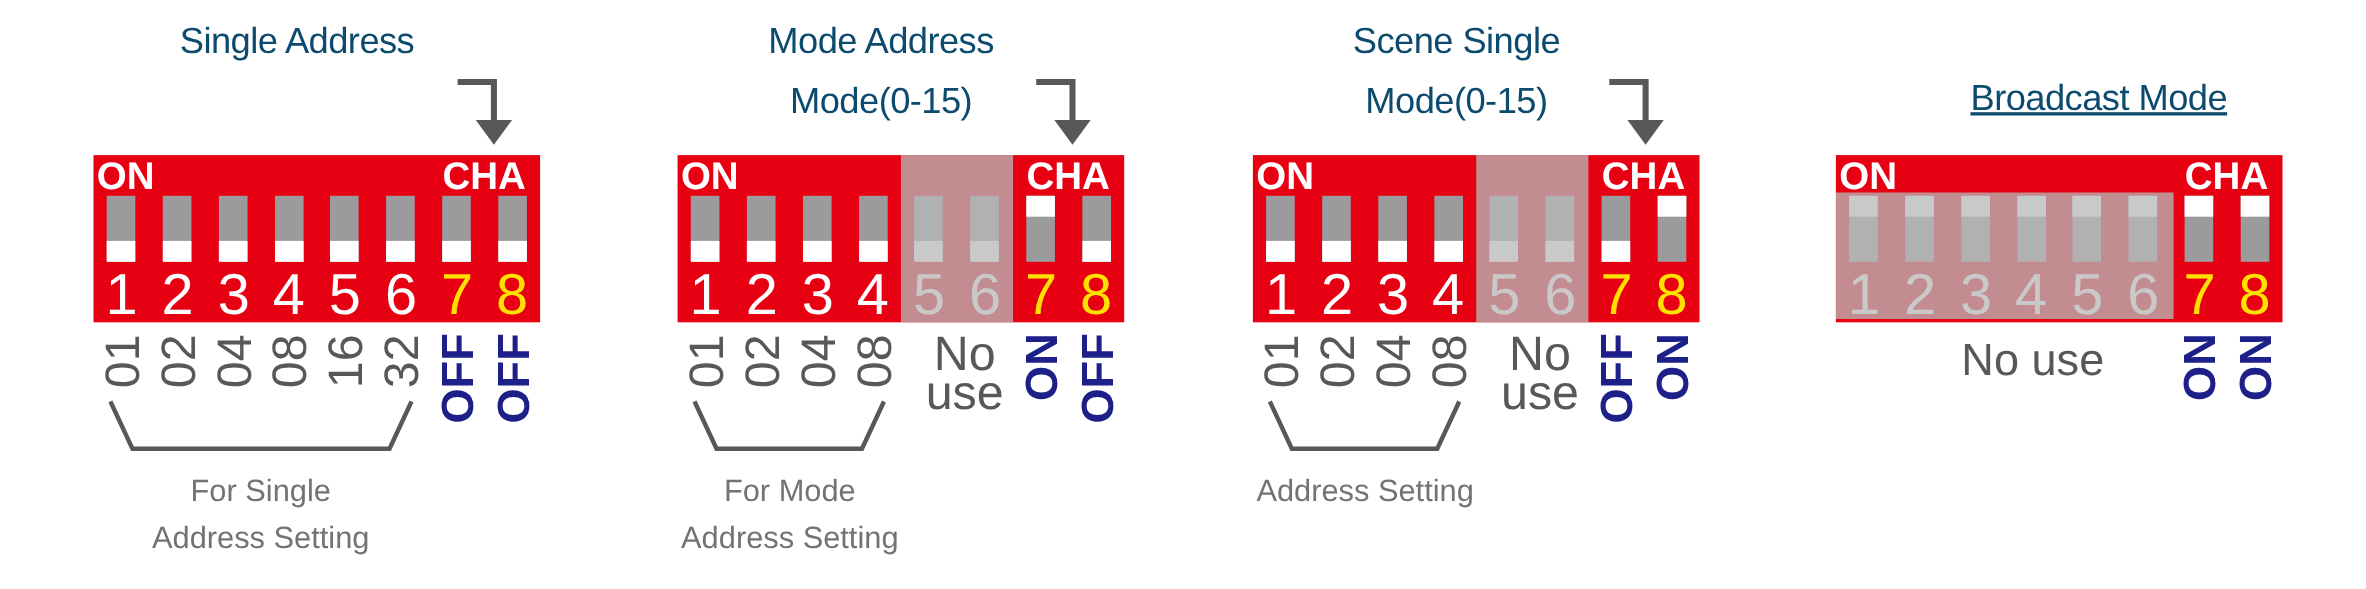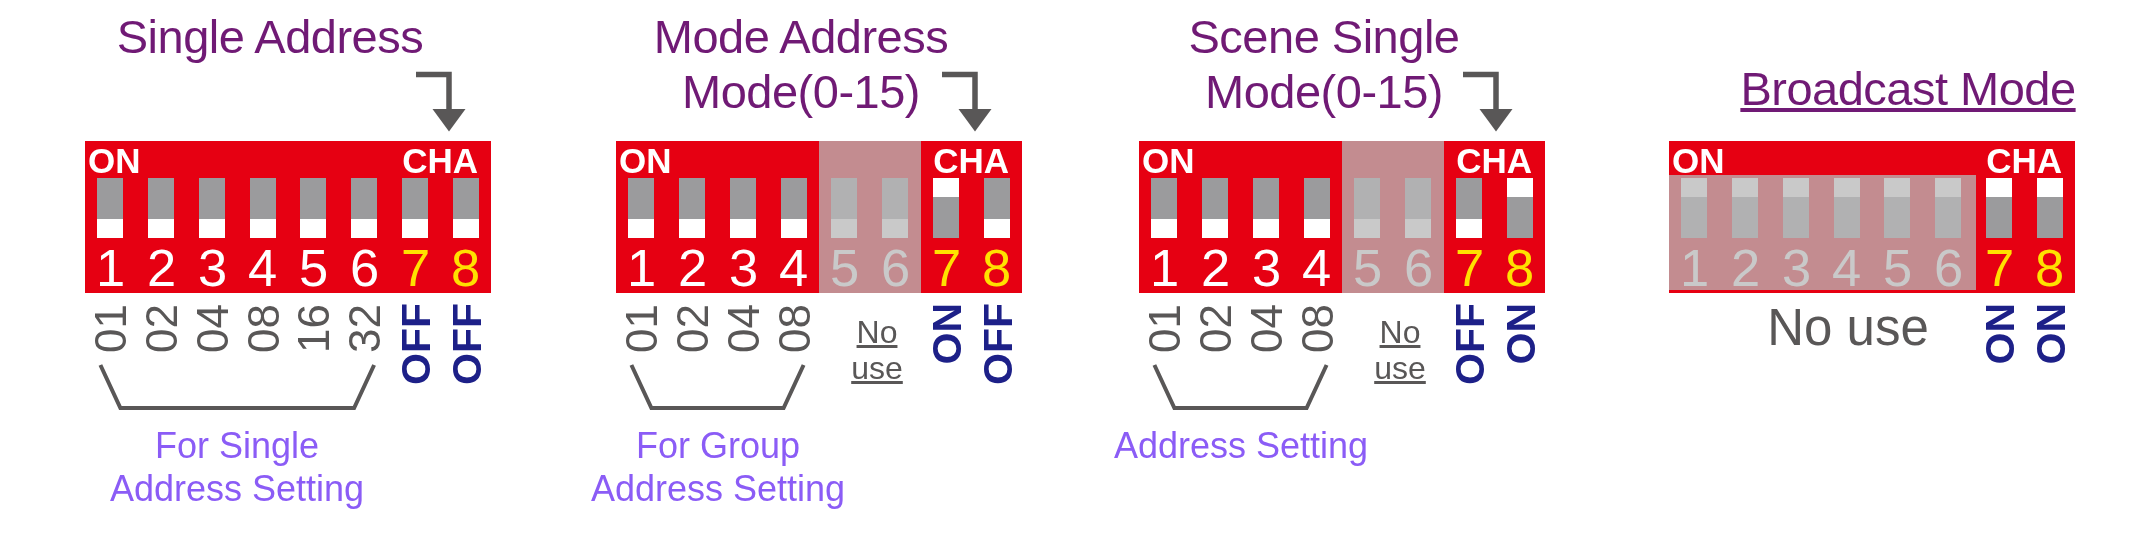--- a/index.html
+++ b/index.html
@@ -5,21 +5,21 @@
   html,body{margin:0;padding:0;background:#ffffff;}
   body{width:2151px;height:535px;position:relative;overflow:hidden;
        font-family:"Liberation Sans","DejaVu Sans",sans-serif;}
   .panel{position:absolute;top:0;width:406px;height:535px;}
   .panel-1{left:85px;}
   .panel-2{left:616px;}
   .panel-3{left:1139px;}
   .panel-4{left:1669px;}
 
   .title{position:absolute;left:-18px;top:9px;width:406px;text-align:center;
-         font-size:47px;line-height:55px;letter-spacing:-0.5px;color:#701a75;white-space:nowrap;}
+         font-size:33px;line-height:55px;letter-spacing:-0.5px;color:#0c4a6e;white-space:nowrap;}
   .panel-4 .title{left:36px;top:61px;text-decoration:underline;}
 
   .deco{position:absolute;left:0;top:0;pointer-events:none;}
 
   .block{position:absolute;left:0;top:141px;width:406px;height:152px;background:#e60012;}
   .corner-label{position:absolute;top:2px;font-weight:bold;font-size:35px;line-height:36px;color:#ffffff;}
   .on-label{left:3px;}
   .cha-label{right:13px;}
 
   .slot{position:absolute;top:37px;width:26px;height:60px;background:#9b9b9d;}
@@ -33,24 +33,24 @@
        font-size:52.5px;line-height:52.5px;color:#ffffff;}
   .n0{left:0px;} .n1{left:51px;} .n2{left:102px;} .n3{left:152px;}
   .n4{left:203px;} .n5{left:254px;} .n6{left:305px;} .n7{left:355px;}
   .num.yellow{color:#ffe100;}
 
   .overlay{position:absolute;background:rgba(184,184,184,0.76);}
   .overlay.cols56{left:203px;top:0;width:102px;height:152px;}
   .overlay.cols16{left:0;top:34px;width:307px;height:115px;}
 
   .nouse{position:absolute;color:#595757;text-align:center;white-space:nowrap;}
-  .nouse.twoline{top:314px;font-size:32px;line-height:36px;left:261px;transform:translateX(-50%);text-decoration:underline;}
-  .nouse.oneline{top:307px;font-size:51px;line-height:41px;left:179px;transform:translateX(-50%);}
-
-  .caption{position:absolute;top:424px;font-size:36px;line-height:43px;color:#8b5cf6;
+  .nouse.twoline{top:304px;font-size:44px;line-height:36px;left:261px;transform:translateX(-50%);}
+  .nouse.oneline{top:307px;font-size:41px;line-height:41px;left:179px;transform:translateX(-50%);}
+
+  .caption{position:absolute;top:424px;font-size:28px;line-height:43px;color:#737373;
            text-align:center;white-space:nowrap;transform:translateX(-50%);}
   .caption.wide{left:152px;}
   .caption.narrow{left:102px;}
 
   svg text.vgray{font-family:"Liberation Sans","DejaVu Sans",sans-serif;
                  font-size:44px;fill:#595757;}
   svg text.vnavy{font-family:"Liberation Sans","DejaVu Sans",sans-serif;
                  font-size:41px;font-weight:bold;fill:#1d2088;}
   svg .arrow-line{stroke:#595757;stroke-width:5.5;fill:none;}
   svg .arrow-head{fill:#595757;stroke:none;}
@@ -169,21 +169,21 @@
     <div class="num n5">6</div>
     <div class="num n6 yellow">7</div>
     <div class="num n7 yellow">8</div>
     <div class="overlay cols56"></div>
   </div>
   <div class="nouse twoline">
     <div>No</div>
     <div>use</div>
   </div>
   <div class="caption narrow">
-    <div>For Group</div>
+    <div>For Mode</div>
     <div>Address Setting</div>
   </div>
 </div>
 
 <div class="panel panel-3">
   <div class="title">
     <div>Scene Single</div>
     <div>Mode(0-15)</div>
   </div>
   <svg class="deco" width="406" height="535">

